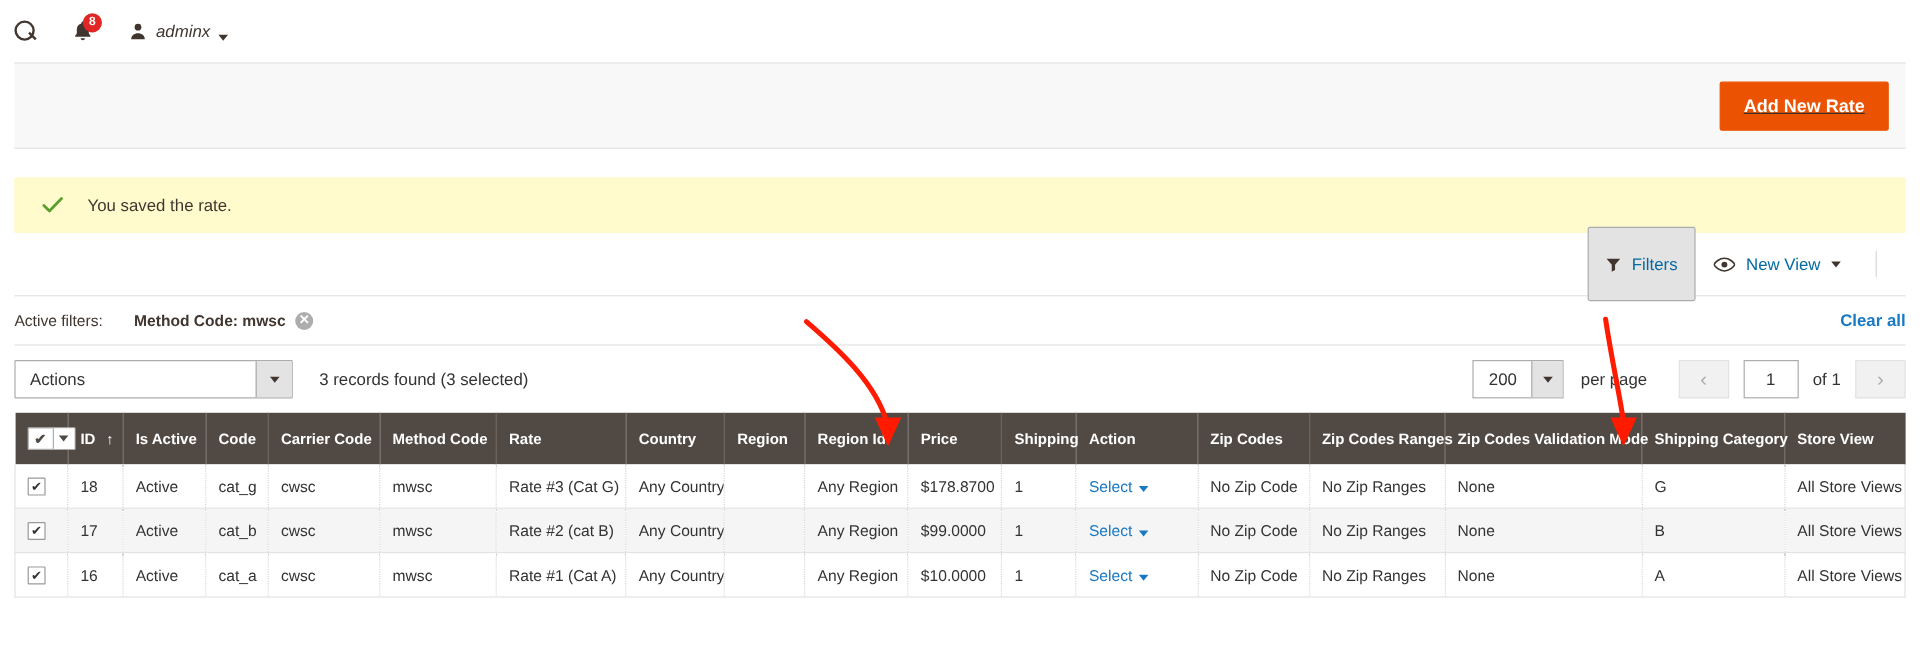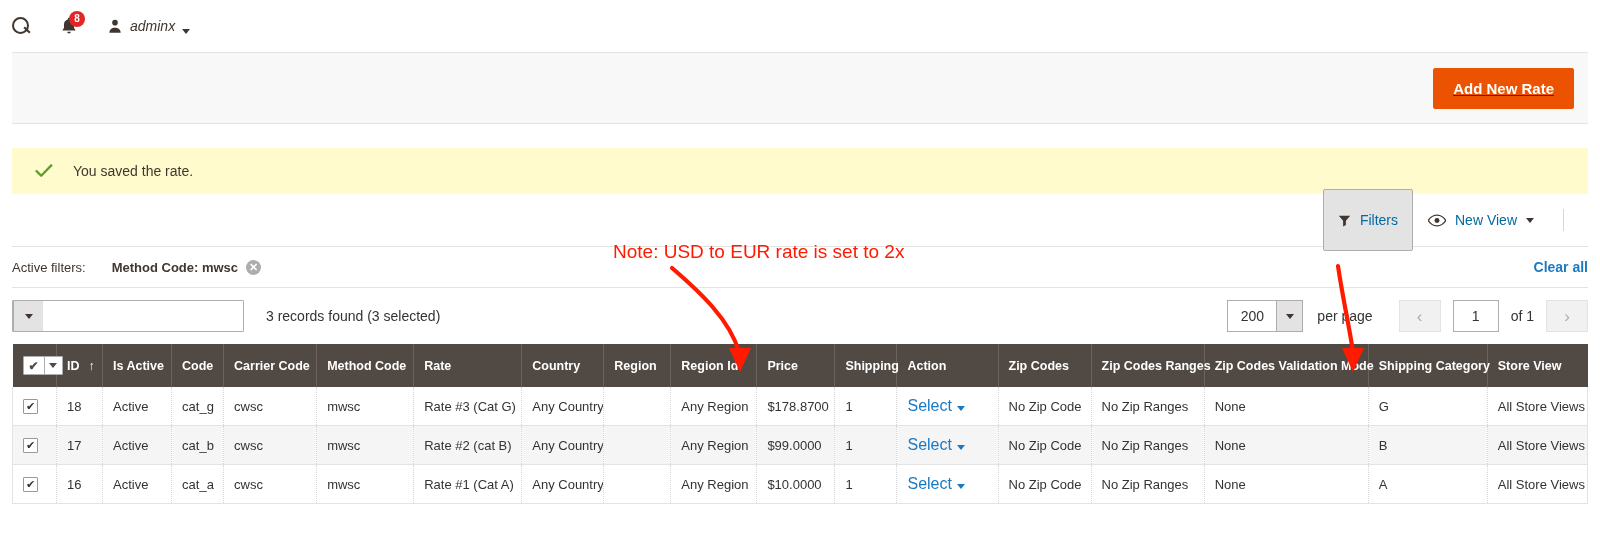--- a/index.html
+++ b/index.html
@@ -195,21 +195,21 @@
     border:1px solid #adadad; background:#fff; border-radius:1px; height:19px;
   }
   .hdr-check .hc-box { width:20px; display:flex; align-items:center; justify-content:center; color:#514943; font-size:12px; }
   .hdr-check .hc-arrow { width:18px; border-left:1px solid #adadad; display:flex; align-items:center; justify-content:center; background:#fff; }
 
   .cellbox {
     width:15px;height:15px;border:1px solid #999;background:#fff;
     display:inline-flex;align-items:center;justify-content:center;
     font-size:11px;color:#333;border-radius:1px;
   }
-  .select-link { color:#1979c3; font-size:16px; cursor:pointer; }
+  .select-link { color:#1979c3; font-size:13px; cursor:pointer; }
   .select-caret {
     display:inline-block;width:0;height:0;margin-left:5px;
     border-left:4px solid transparent;border-right:4px solid transparent;border-top:5px solid #1979c3;
   }
 
   
   .annotation-layer { position:absolute; inset:0; pointer-events:none; }
   .anno-text {
     position:absolute;
     color:#ff1a00;
@@ -286,20 +286,21 @@
       <span>Method Code: mwsc</span>
       <span class="chip-x">✕</span>
     </span>
   </div>
   <span class="clear-all">Clear all</span>
 </div>
 
 <div class="grid-controls">
   <div class="gc-left">
     <div class="select-box">
+      <span class="sb-label">Actions</span>
       <span class="sb-arrow">
         <span class="caret-down"></span>
       </span>
     </div>
     <span class="records-text">3 records found (3 selected)</span>
   </div>
 
   <div class="gc-right">
     <div class="per-page-box">
       <span class="pp-val">200</span>
@@ -427,20 +428,19 @@
           <td>No Zip Ranges</td>
           <td>None</td>
           <td>A</td>
           <td>All Store Views</td>
         </tr>
       </tbody>
   </table>
 </div>
 
 <div class="annotation-layer">
-  <div class="anno-text" style="left:613px; top:241px;">Note: USD to EUR rate is set to 2x</div>
   <svg width="1600" height="540" style="position:absolute;left:0;top:0;">
     <path d="M672,268 C700,292 730,320 739,352" stroke="#ff1a00" stroke-width="4.2" fill="none" stroke-linecap="round"></path>
     <path d="M729,348 L751,348 L740,372 Z" fill="#ff1a00"></path>
     <path d="M1338,266 C1343,300 1350,330 1353,352" stroke="#ff1a00" stroke-width="4.2" fill="none" stroke-linecap="round"></path>
     <path d="M1342,348 L1364,348 L1353,372 Z" fill="#ff1a00"></path>
   </svg>
 </div>
 
 </body></html>

